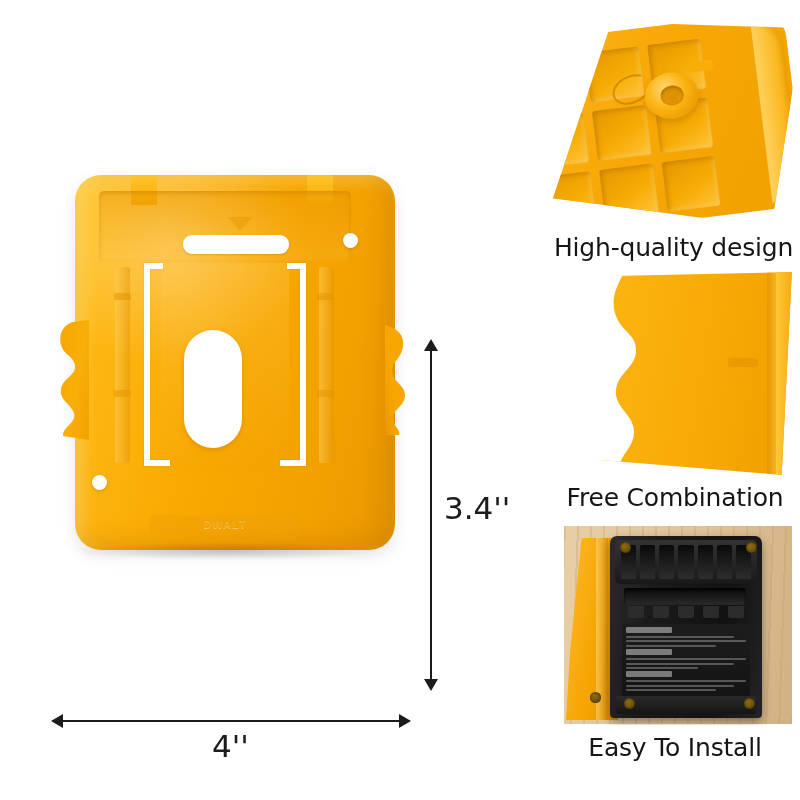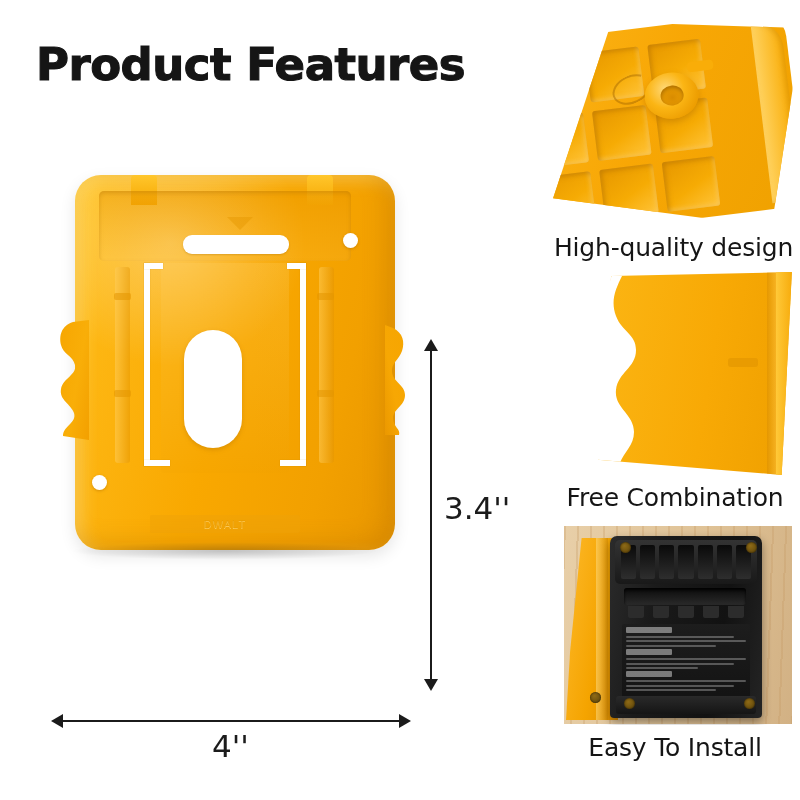--- a/index.html
+++ b/index.html
@@ -186,21 +186,21 @@
 
   
   .emboss {
     position: absolute;
     left: 95px; top: 340px;
     width: 150px; height: 18px;
     border-radius: 2px;
     background: rgba(238,162,8,.45);
     color: rgba(232,156,0,.75);
     font-size: 11px;
-    font-weight: 400;
+    font-weight: 700;
     letter-spacing: 1px;
     text-align: center;
     line-height: 18px;
     text-shadow: 0 1px 0 rgba(255,215,120,.7);
     overflow: hidden;
   }
 
   
   .hero-shadow {
     position: absolute;
@@ -497,21 +497,20 @@
   .ph3-screw.s2 { left: 72px; top: 20px; }
   .ph3-screw.s3 { left: 198px; top: 20px; }
   .ph3-screw.s4 { left: 76px; top: 176px; }
   .ph3-screw.s5 { left: 196px; top: 176px; }
 </style>
 </head>
 <body>
 
 <div id="page">
 
-  <div id="title">Product Features</div>
 
   <div id="hero">
 
     <div class="mount">
       <div class="mount-plate"></div>
 
       <div class="wave-left"></div>
       <div class="wave-right"></div>
 
       <div class="tab l"></div>

